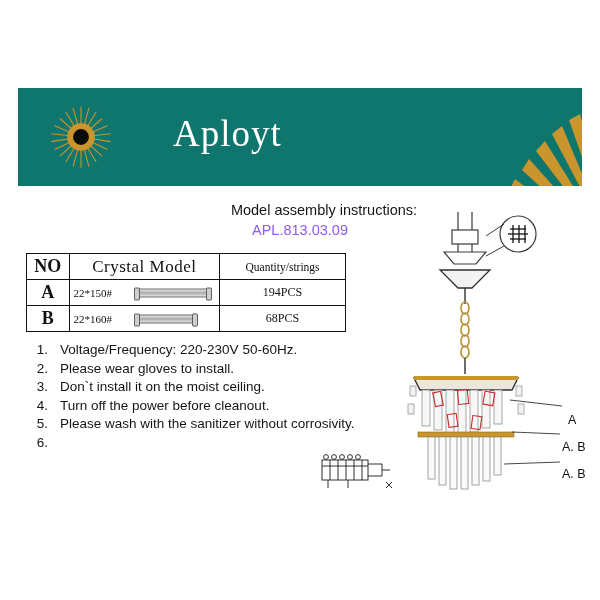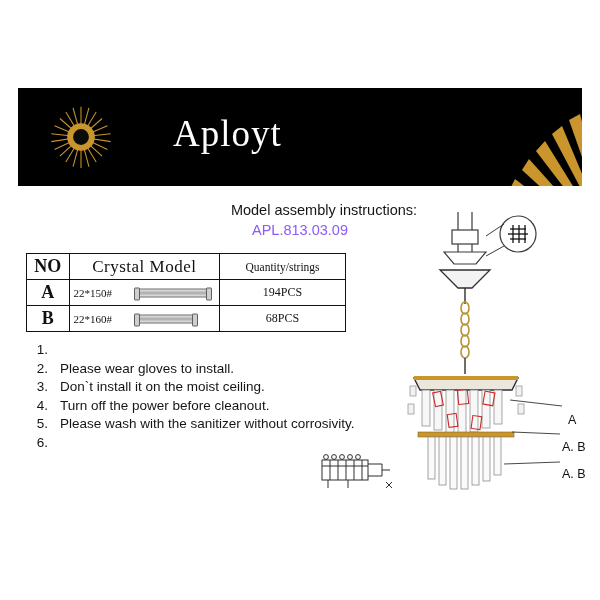--- a/index.html
+++ b/index.html
@@ -20,21 +20,21 @@
     background: #ffffff;
   }
 
   
   .header {
     position: absolute;
     left: 18px;
     top: 88px;
     width: 564px;
     height: 98px;
-    background: #000000;
+    background: #0f766e;
     overflow: hidden;
   }
   .sunburst-right {
     position: absolute;
     right: -40px;
     top: -86px;
     width: 260px;
     height: 260px;
   }
   .logo-mark {
@@ -277,20 +277,21 @@
           </span>
         </td>
         <td class="qty-col">68PCS</td>
       </tr>
     </tbody>
   </table>
 
   <div class="instructions">
     <div class="instr-row">
       <span class="instr-num">1.</span>
+      <span class="instr-text">Voltage/Frequency: 220-230V 50-60Hz.</span>
     </div>
     <div class="instr-row">
       <span class="instr-num">2.</span>
       <span class="instr-text">Please wear gloves to install.</span>
     </div>
     <div class="instr-row">
       <span class="instr-num">3.</span>
       <span class="instr-text">Don`t install it on the moist ceiling.</span>
     </div>
     <div class="instr-row">

